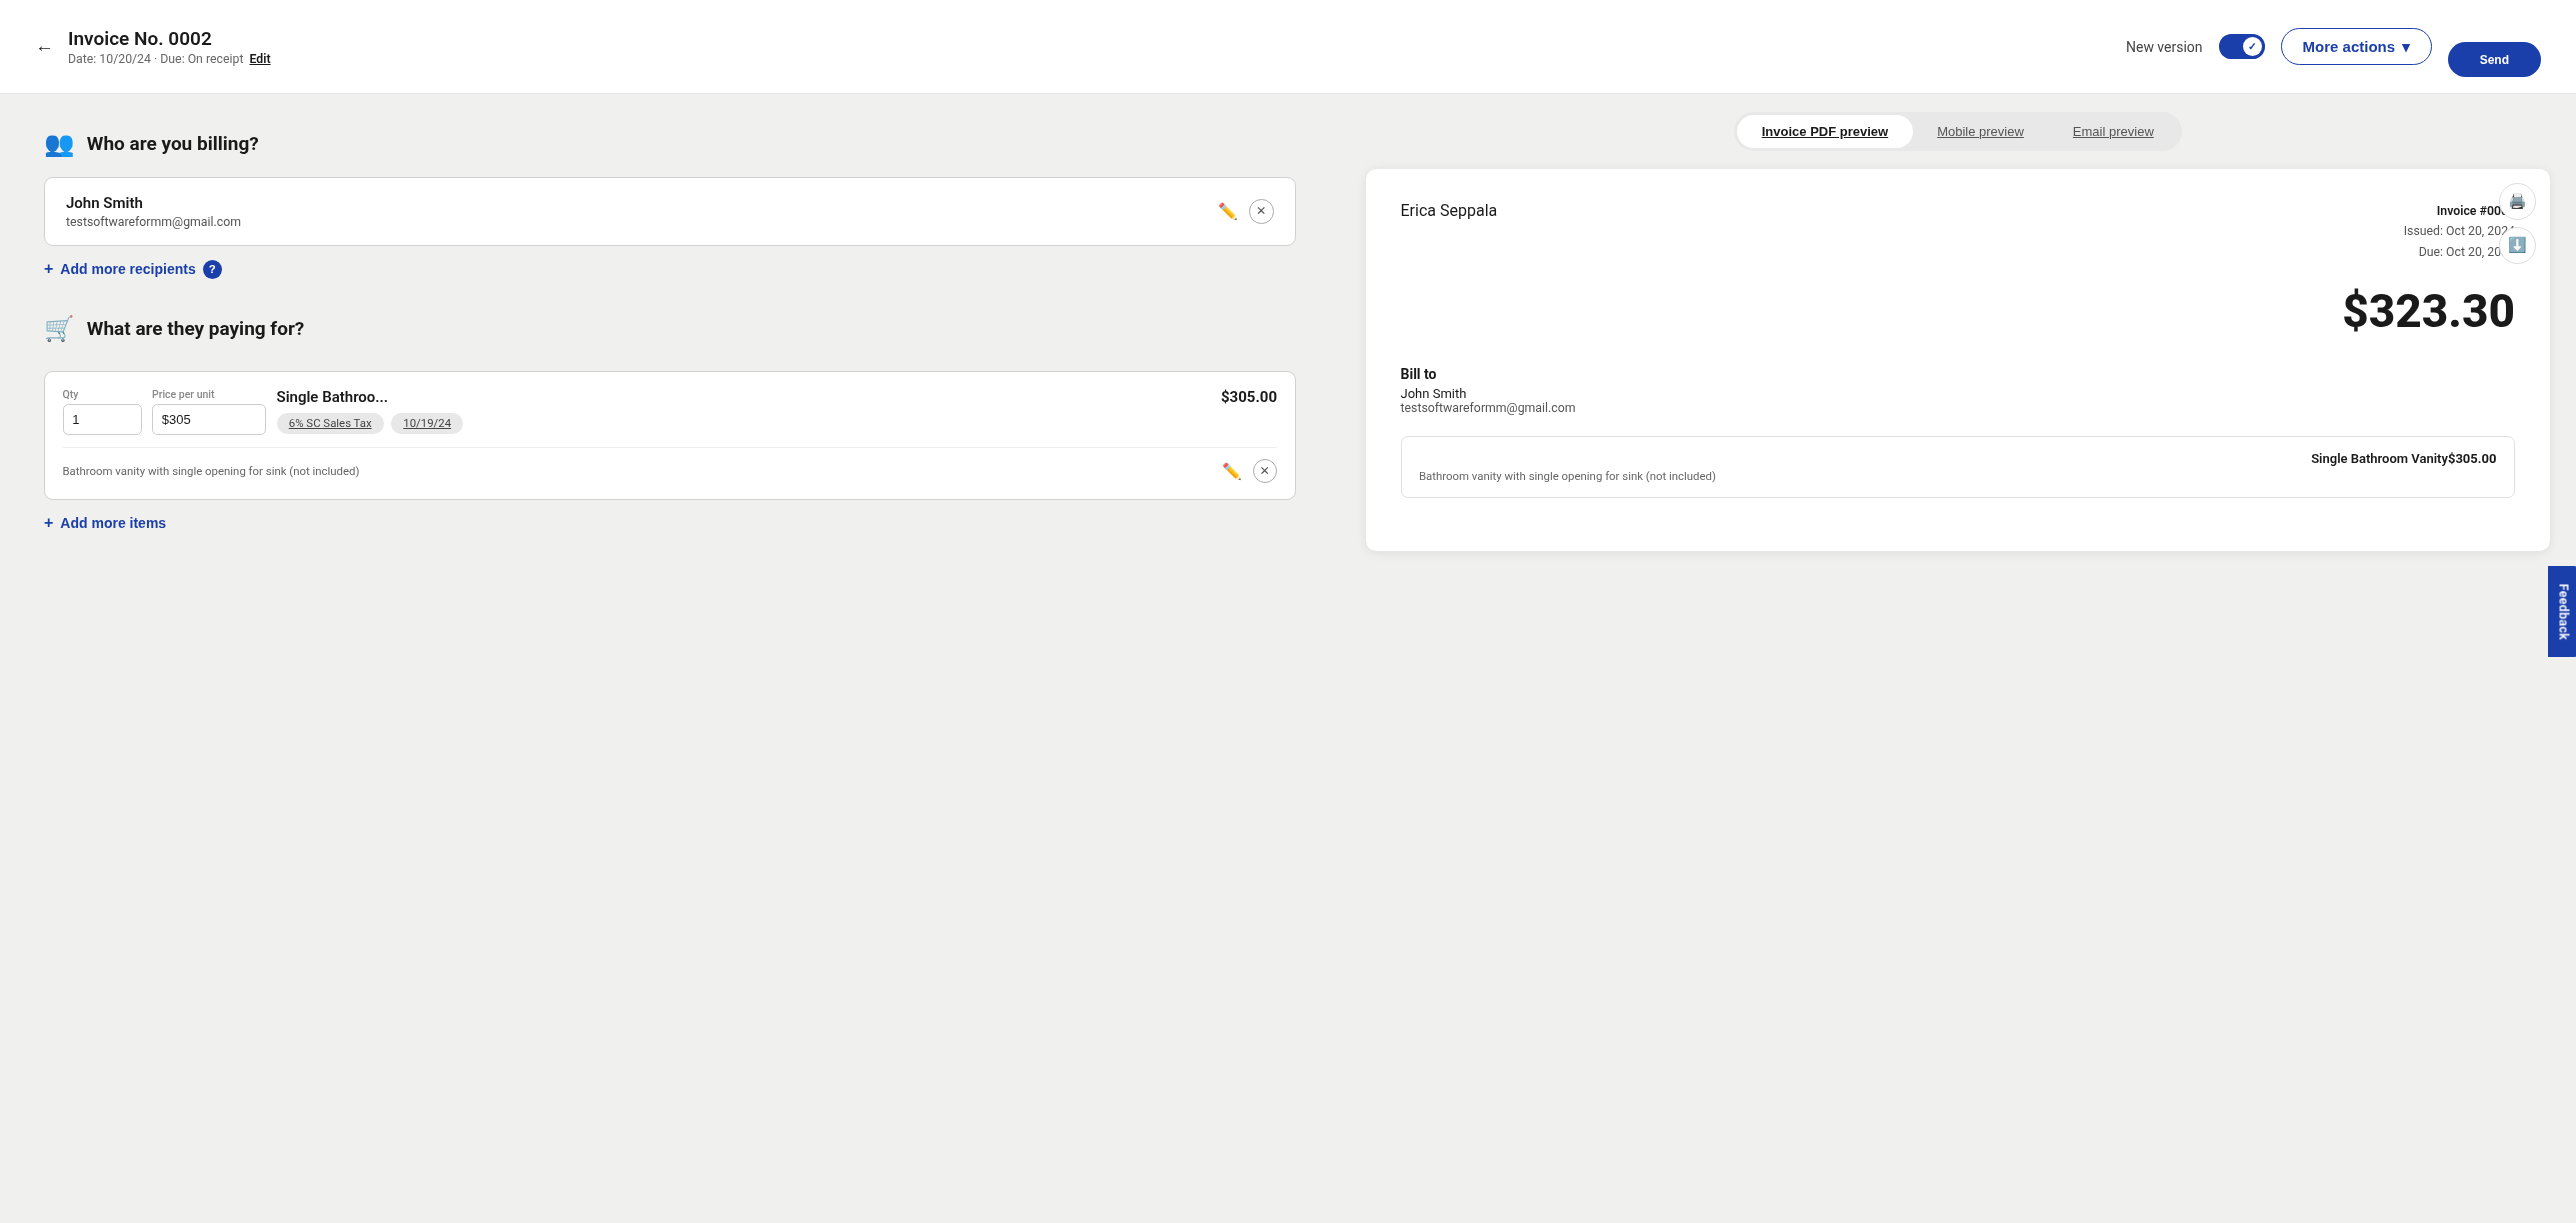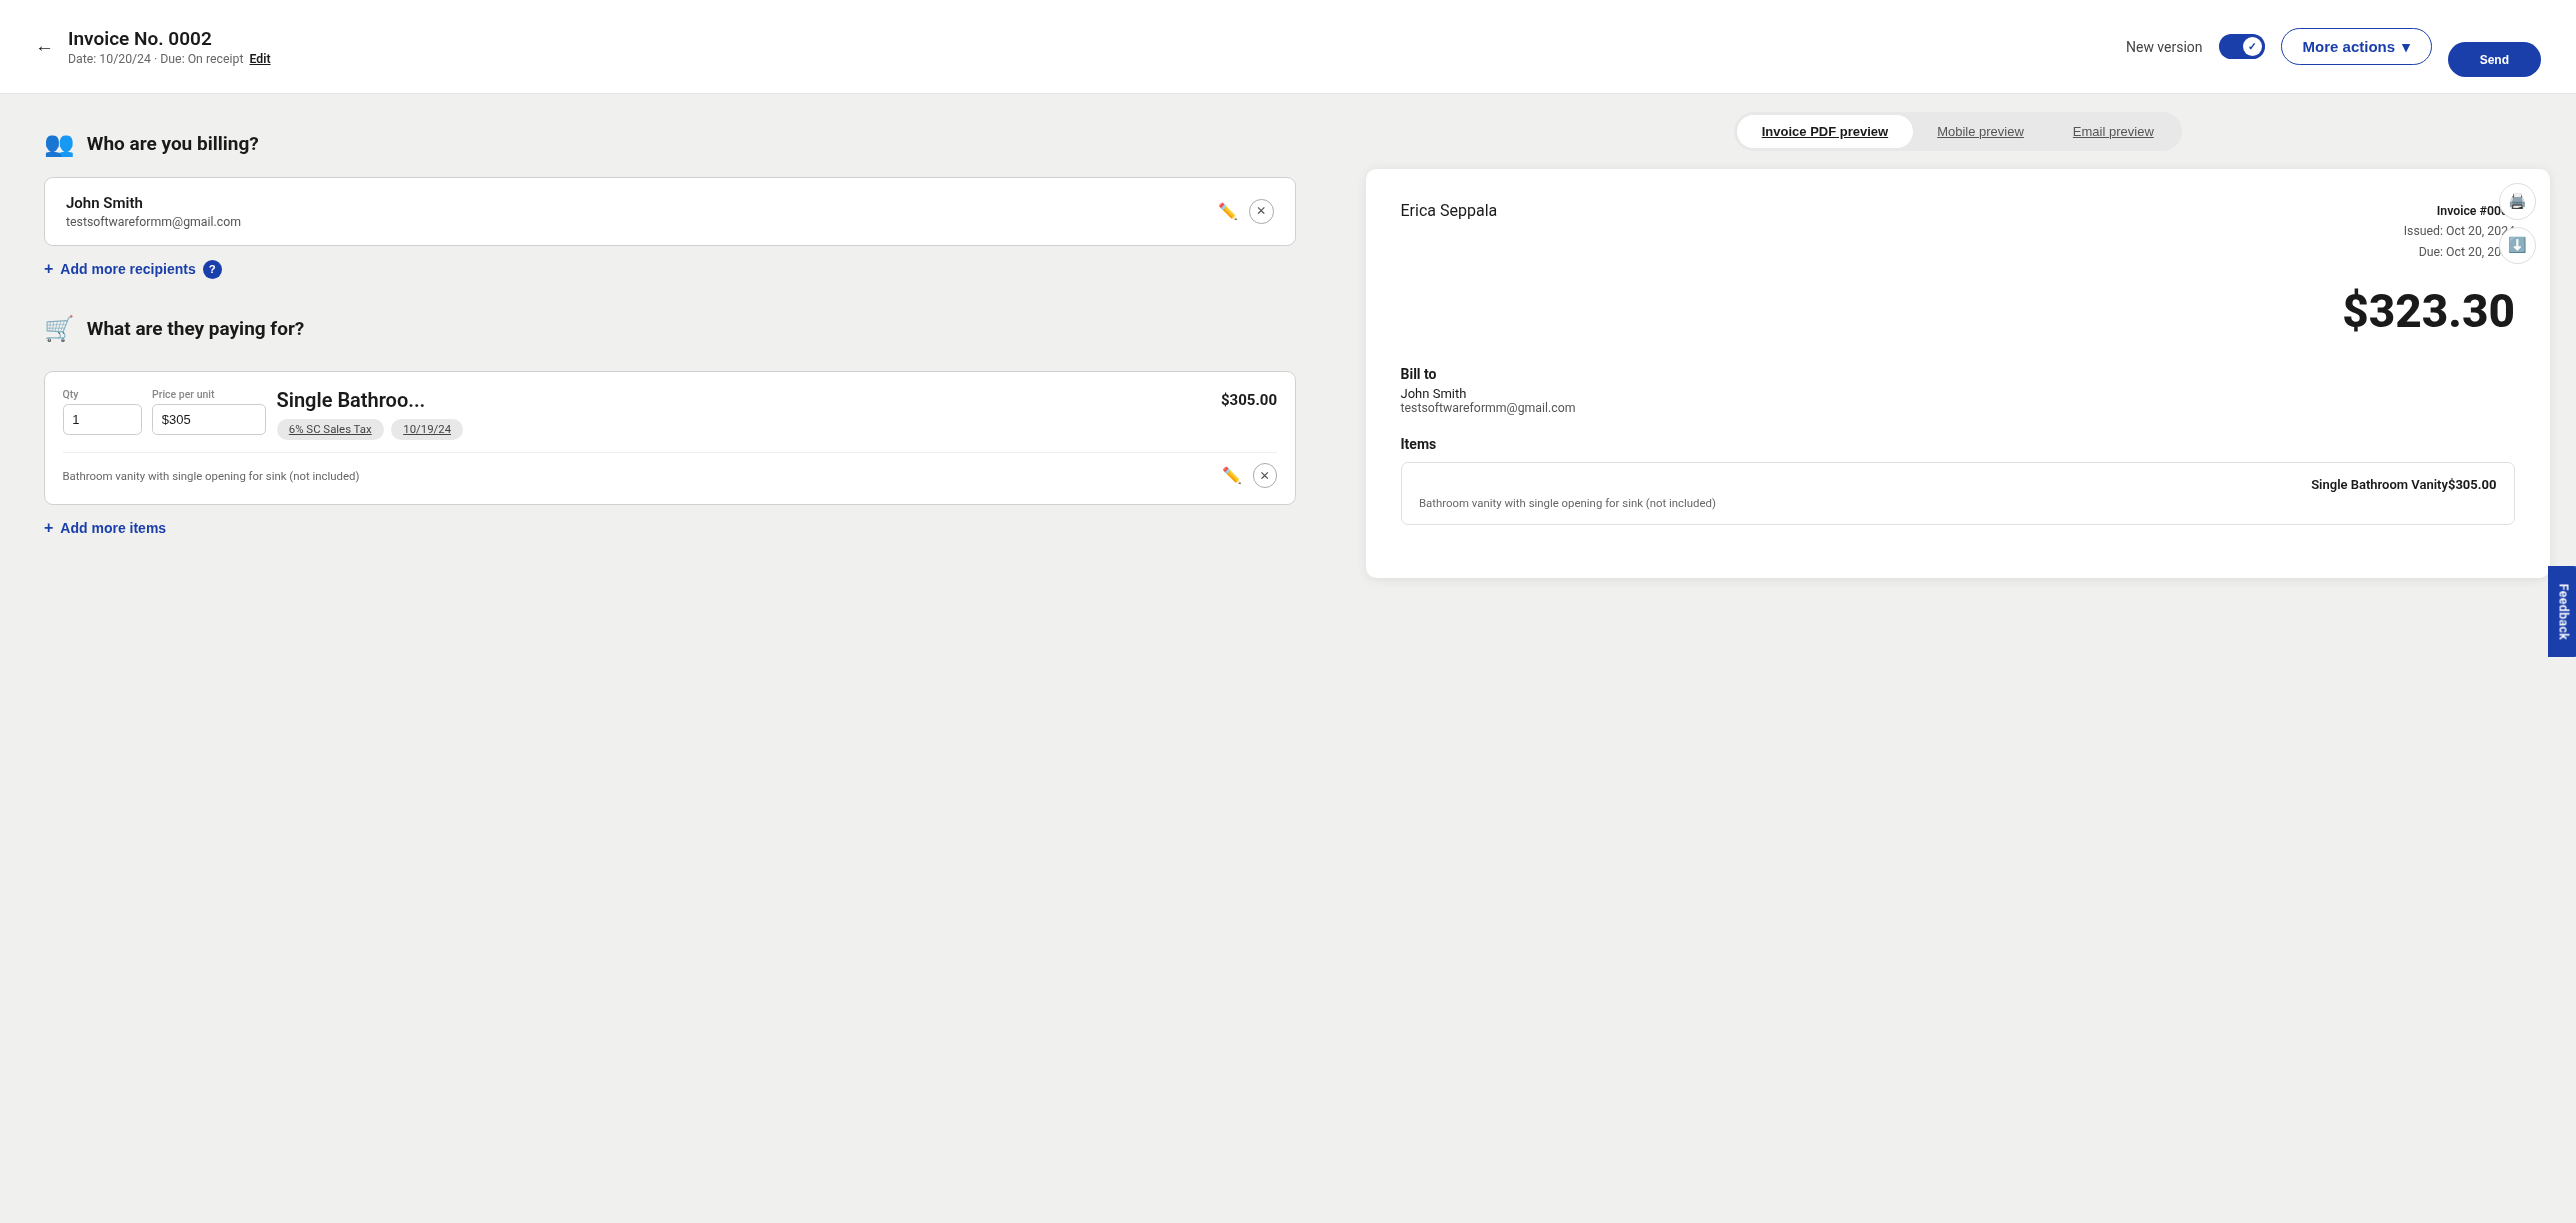--- a/index.html
+++ b/index.html
@@ -286,21 +286,21 @@
     .item-right {
       flex: 1;
     }
     .item-name-row {
       display: flex;
       align-items: center;
       justify-content: space-between;
       margin-bottom: 7px;
     }
     .item-name {
-      font-size: 20px;
+      font-size: 15px;
       font-weight: 600;
       color: #1a1a1a;
     }
     .item-price {
       font-size: 15px;
       font-weight: 700;
       color: #1a1a1a;
     }
     .item-tags {
       display: flex;
@@ -579,21 +579,20 @@
 
       <div class="invoice-amount">$323.30</div>
 
       <div class="bill-section">
         <div class="bill-section-title">Bill to</div>
         <div class="bill-name">John Smith</div>
         <div class="bill-email">testsoftwareformm@gmail.com</div>
       </div>
 
       <div class="bill-section">
-        <div class="items-section-title">Items</div>
         <div class="inv-item-card">
           <div class="inv-item-row">
             <span class="inv-item-name">Single Bathroom Vanity</span>
             <span class="inv-item-price">$305.00</span>
           </div>
           <div class="inv-item-detail">Bathroom vanity with single opening for sink (not included)</div>
         </div>
       </div>
 
     </div>

